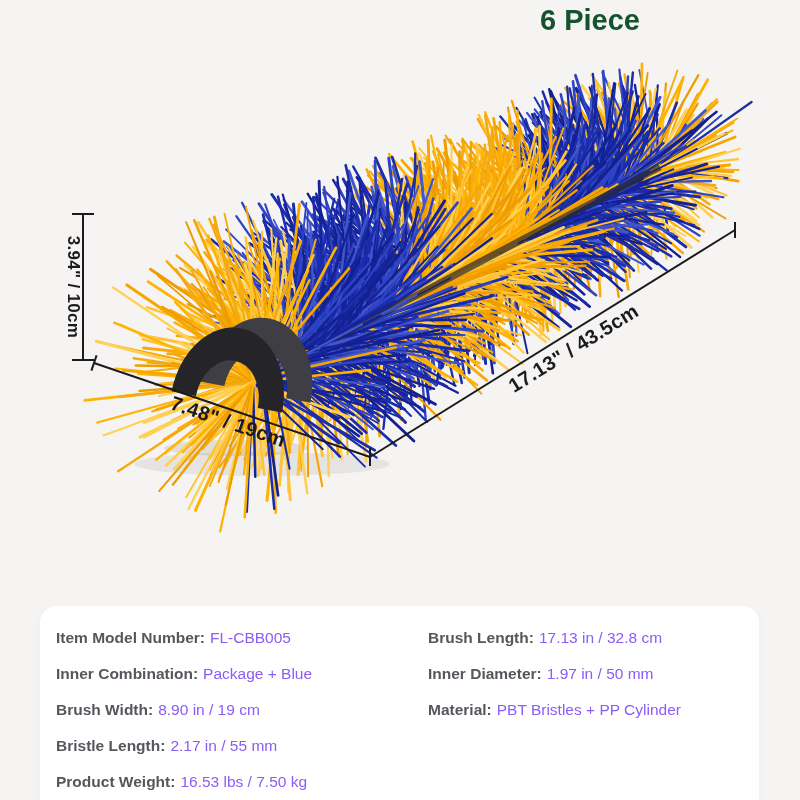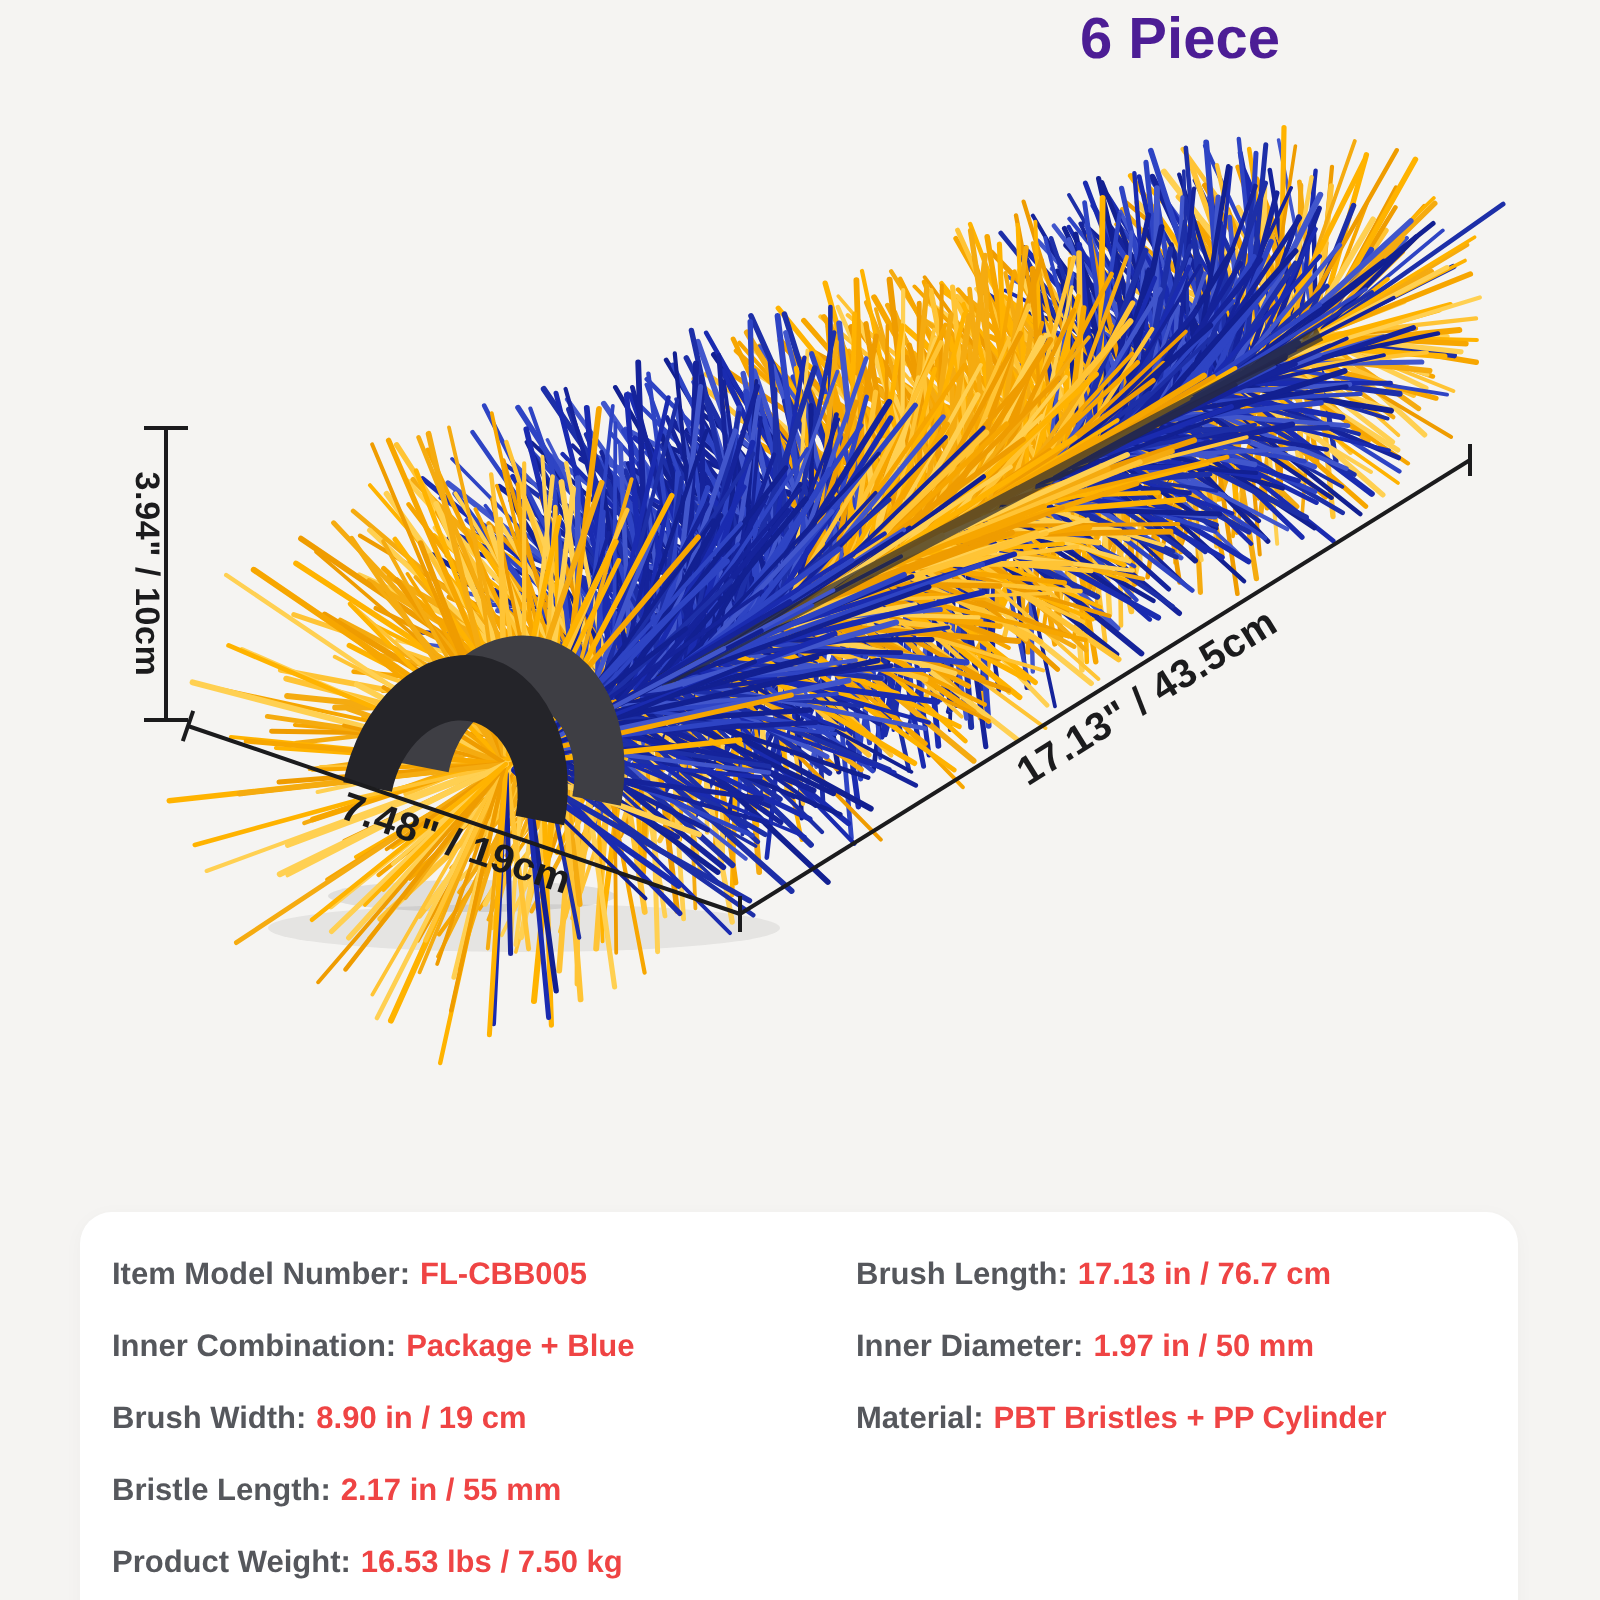--- a/index.html
+++ b/index.html
@@ -1,41 +1,41 @@
 <!DOCTYPE html>
 <html><head>
 <meta charset="utf-8">
 <style>
   html,body{margin:0;padding:0;}
   body{width:800px;height:800px;overflow:hidden;font-family:"Liberation Sans",sans-serif;}
   #app{position:relative;width:800px;height:800px;background:#f5f4f2;overflow:hidden;}
 
   .piece-title{
     position:absolute;left:540px;top:4px;
-    font-size:29px;font-weight:800;color:#4c1d95;letter-spacing:0;
+    font-size:29px;font-weight:800;color:#14532d;letter-spacing:0;
   }
 
   #scene{position:absolute;left:0;top:0;width:800px;height:800px;}
 
   .dim-stroke{stroke:#1b1b1d;stroke-width:2;fill:none;}
   .dt{font-family:"Liberation Sans",sans-serif;font-size:17px;font-weight:600;fill:#1b1b1d;letter-spacing:.3px;}
   .dtl{font-family:"Liberation Sans",sans-serif;font-size:20px;font-weight:600;fill:#1b1b1d;letter-spacing:.3px;}
 
   .spec-card{
     position:absolute;left:40px;top:606px;width:719px;height:220px;
     background:#ffffff;border-radius:16px;
     box-shadow:0 2px 10px rgba(0,0,0,0.03);
     display:flex;padding:14px 0 0 16px;box-sizing:border-box;
   }
   .spec-col{display:flex;flex-direction:column;}
   .spec-col.left{width:372px;}
   .spec-col.right{flex:1;}
   .spec-row{height:36px;line-height:36px;font-size:15.5px;white-space:nowrap;}
   .spec-label{color:#55575c;font-weight:700;}
-  .spec-value{color:#ef4444;font-weight:700;margin-left:5px;}
+  .spec-value{color:#8b5cf6;font-weight:400;margin-left:5px;}
 </style>
 </head>
 <body>
 
 <div id="app">
 
   <div class="piece-title">6 Piece</div>
 
   <svg id="scene" viewBox="0 0 800 800">
 
@@ -1717,21 +1717,21 @@
       </div>
       <div class="spec-row">
         <span class="spec-label">Bristle Length:</span><span class="spec-value">2.17 in / 55 mm</span>
       </div>
       <div class="spec-row">
         <span class="spec-label">Product Weight:</span><span class="spec-value">16.53 lbs / 7.50 kg</span>
       </div>
     </div>
     <div class="spec-col right">
       <div class="spec-row">
-        <span class="spec-label">Brush Length:</span><span class="spec-value">17.13 in / 76.7 cm</span>
+        <span class="spec-label">Brush Length:</span><span class="spec-value">17.13 in / 32.8 cm</span>
       </div>
       <div class="spec-row">
         <span class="spec-label">Inner Diameter:</span><span class="spec-value">1.97 in / 50 mm</span>
       </div>
       <div class="spec-row">
         <span class="spec-label">Material:</span><span class="spec-value">PBT Bristles + PP Cylinder</span>
       </div>
     </div>
   </div>
 

